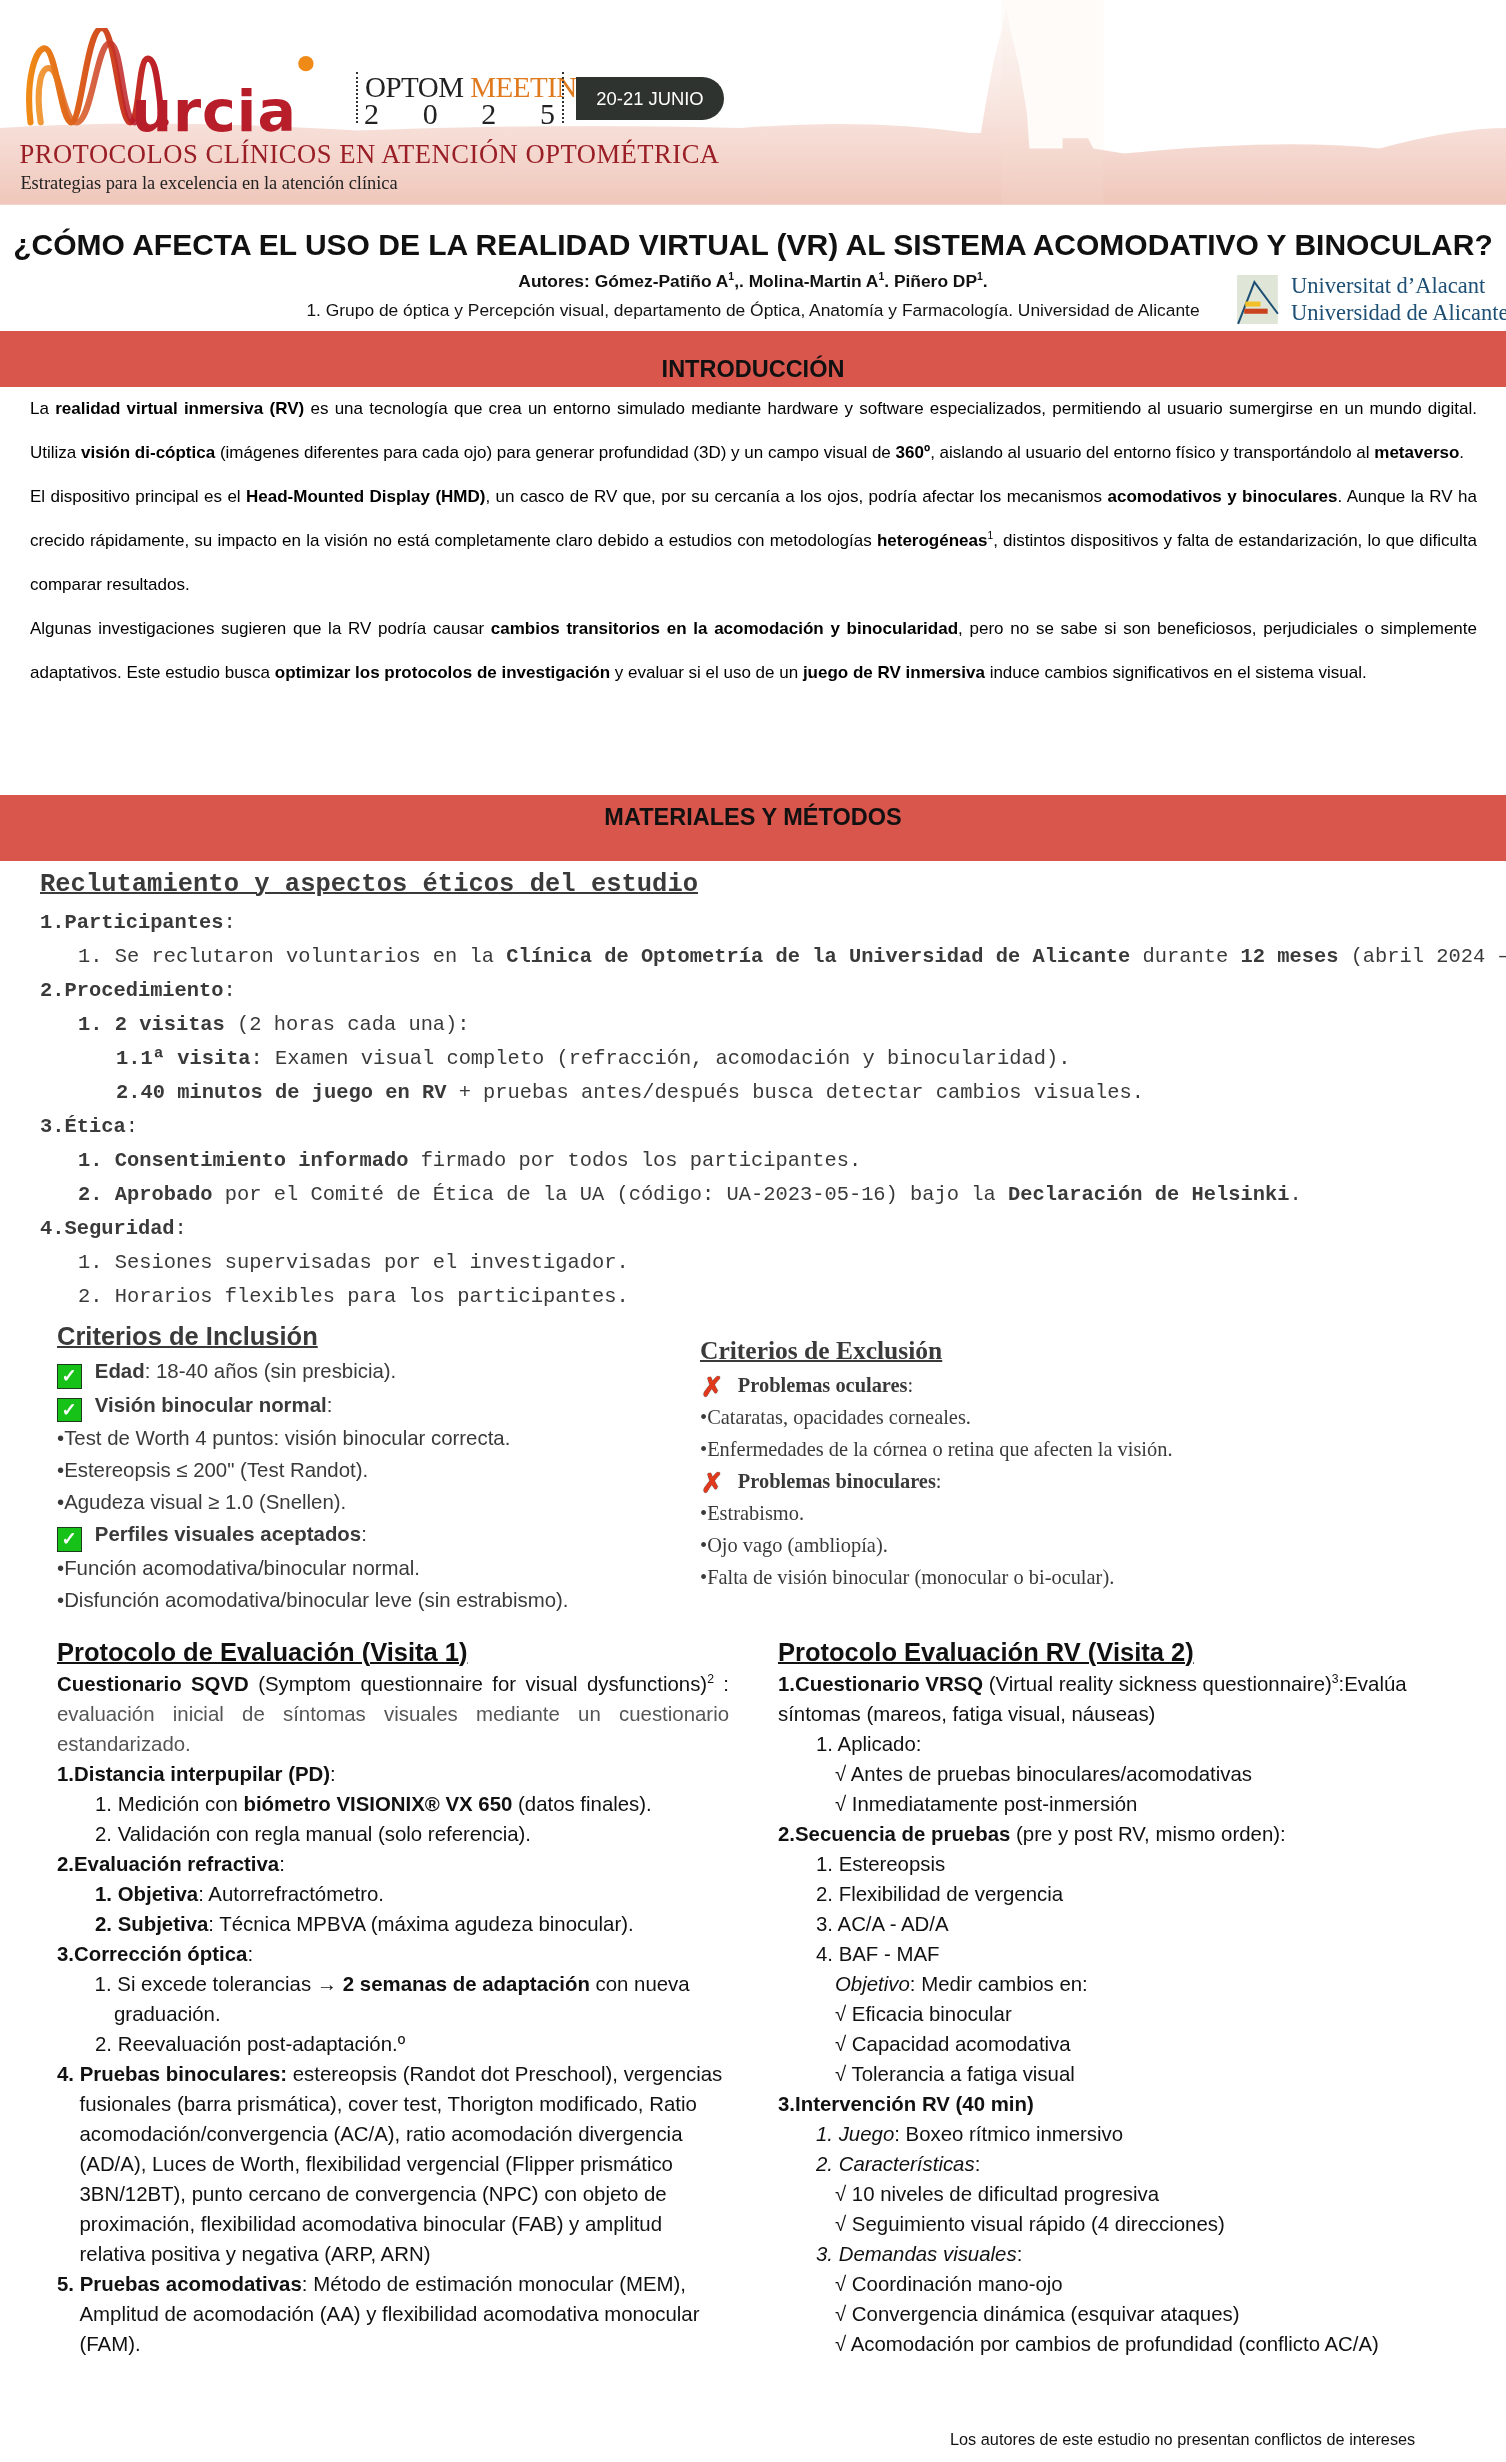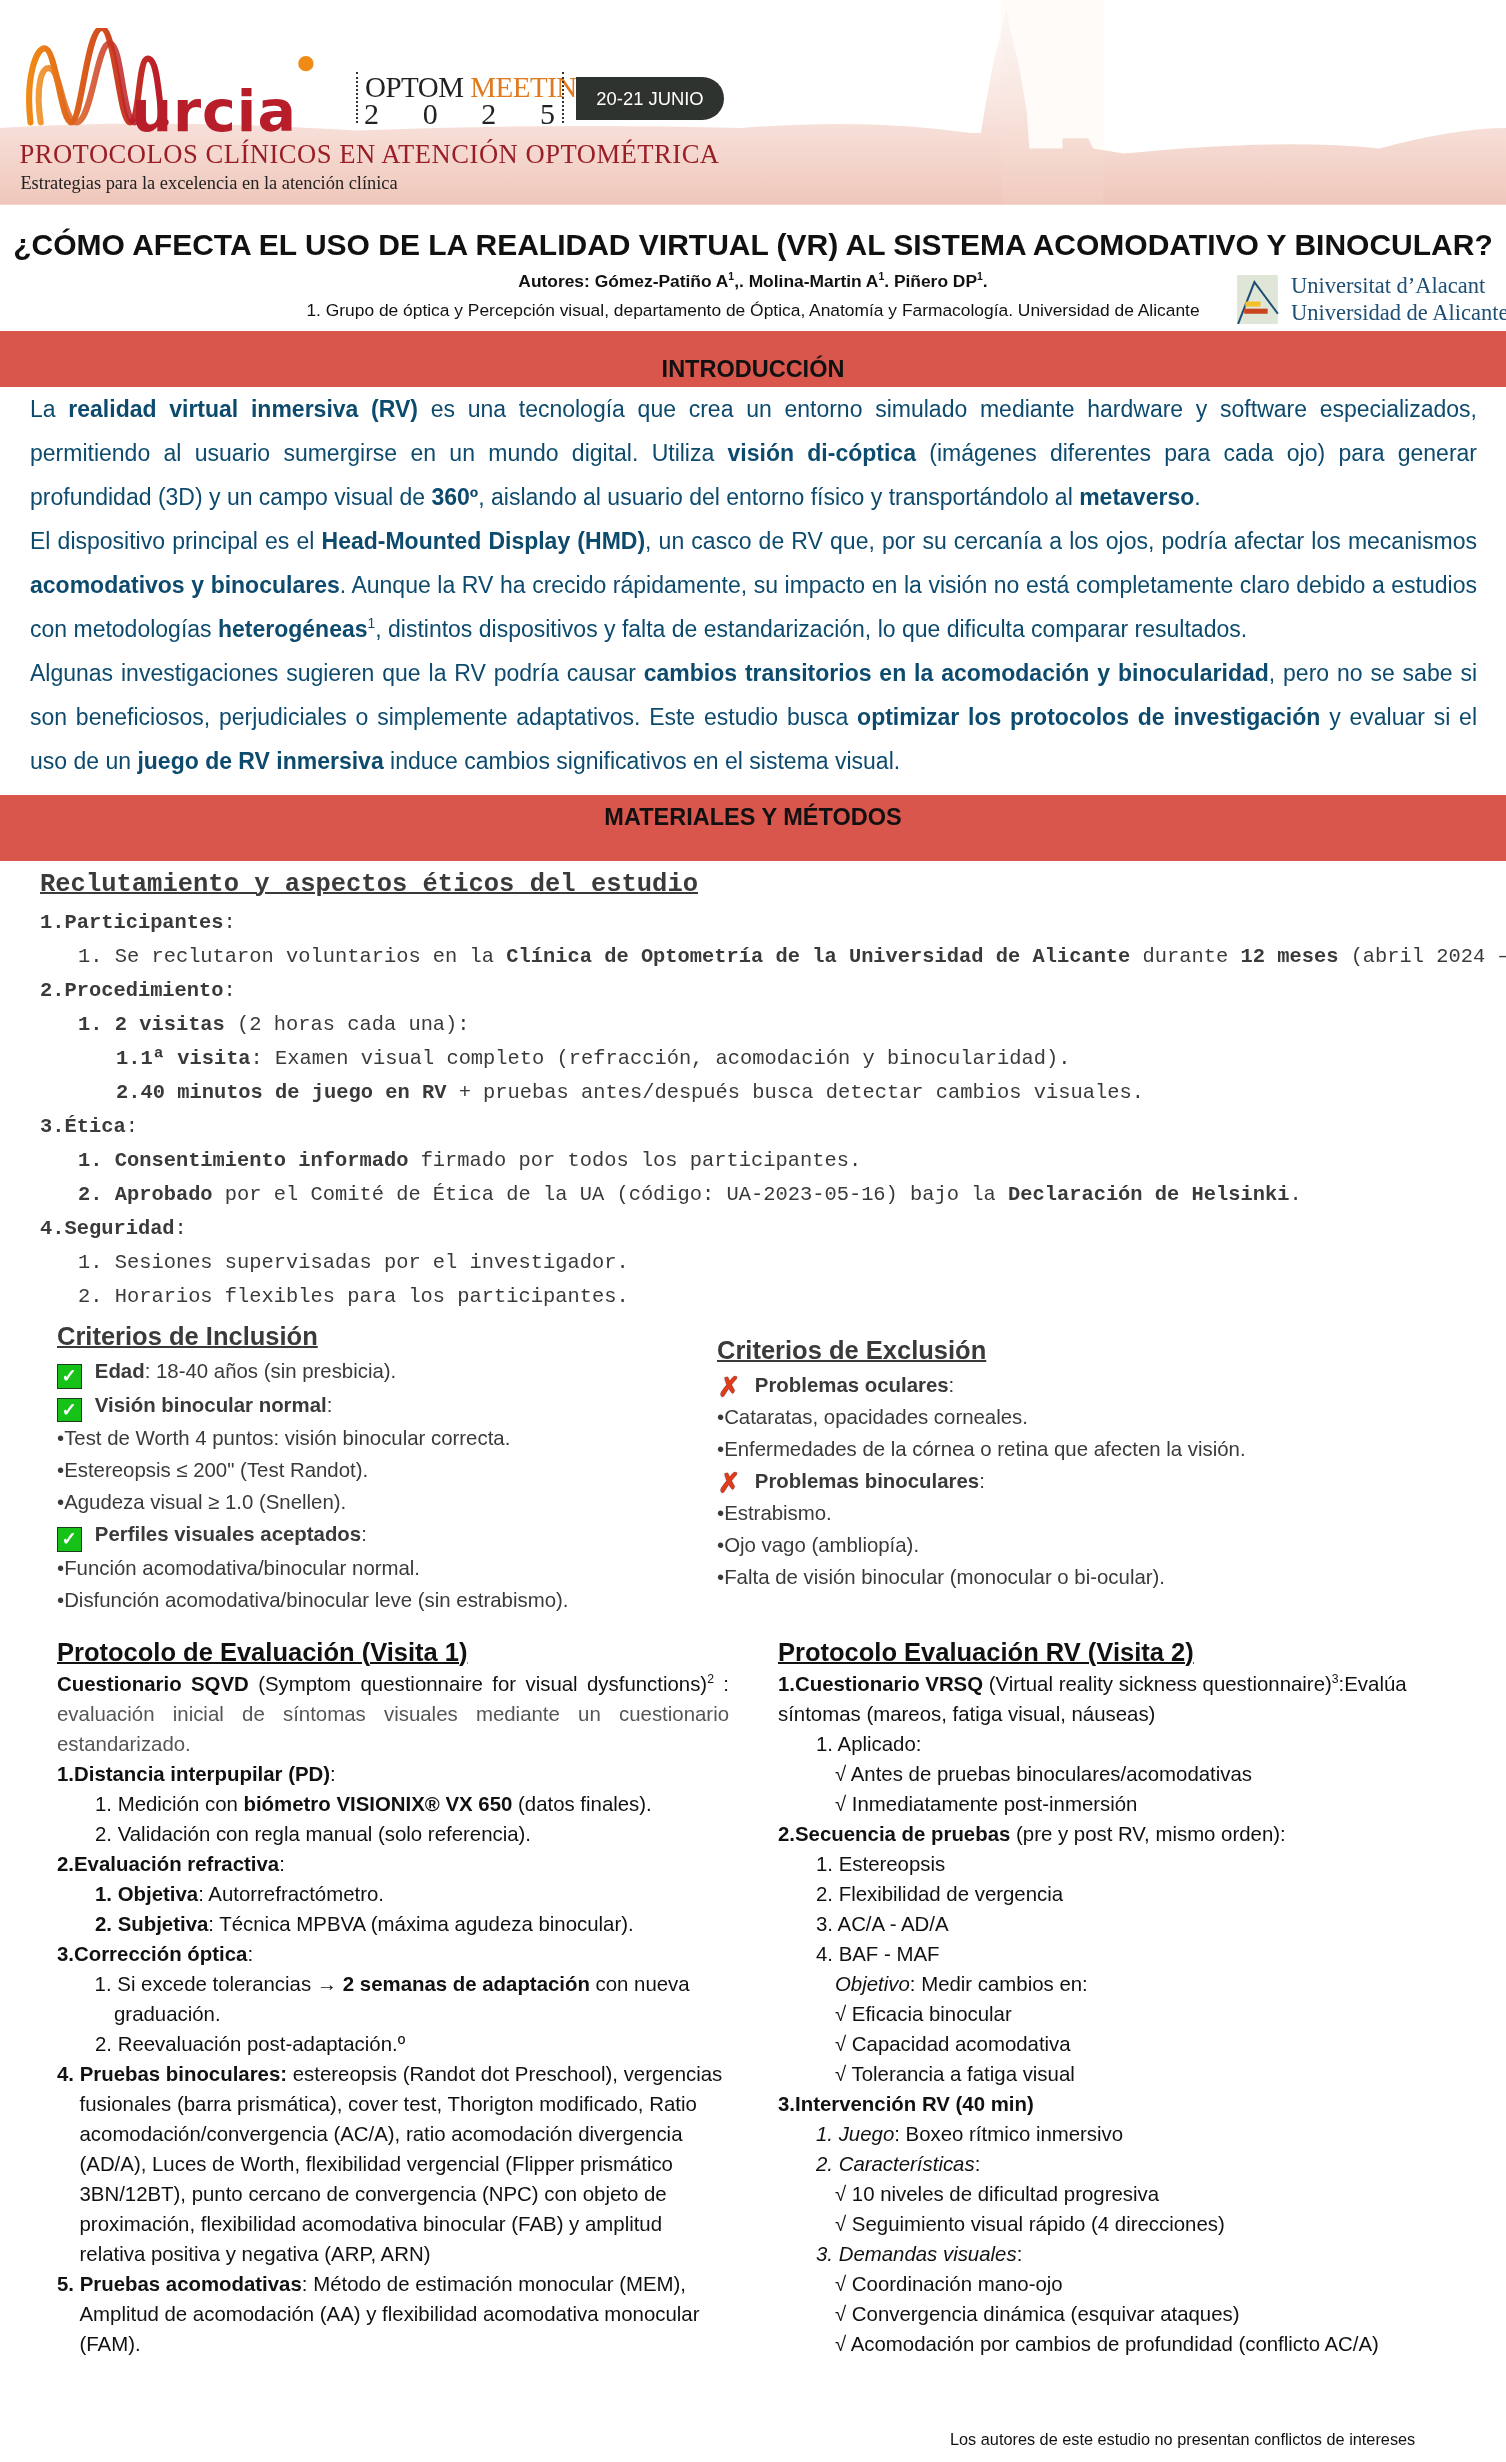--- a/index.html
+++ b/index.html
@@ -30,21 +30,21 @@
   .title { left:0; width:1506px; top:228px; text-align:center; font-size:30px; font-weight:bold; color:#111; }
   .authors { left:0; width:1506px; top:271px; text-align:center; font-size:17.4px; font-weight:bold; color:#111; }
   .affil { left:0; width:1506px; top:300px; text-align:center; font-size:17.4px; color:#111; }
   .ua-logo { left:1236px; top:272px; width:266px; height:56px; }
   .ua-text { position:absolute; left:55px; top:1px; font-family:"Liberation Serif", serif; font-size:22.5px; color:#1d4e74; line-height:26.6px; white-space:nowrap; }
 
   .band { left:0; width:1506px; background:#d9564d; color:#111; font-weight:bold; font-size:23.5px;
           display:flex; align-items:center; justify-content:center; }
 
   
-  .intro { left:30px; width:1447px; top:387px; font-size:23px; line-height:44px; text-align:justify; color:#0c4a6e; }
+  .intro { left:30px; width:1447px; top:387px; font-size:17px; line-height:44px; text-align:justify; color:#000000; }
   .intro p { margin:0; }
 
   
   .mm { left:40px; top:863px; width:1430px; font-size:20.4px; color:#3a3a3a; }
   .h-ul { font-size:25.5px; font-weight:bold; text-decoration:underline; text-decoration-thickness:2px; color:#3a3a3a; }
   .mm .row { line-height:34px; white-space:nowrap; }
   .ind1 { padding-left:38px; }
   .ind2 { padding-left:76px; }
 
   .crit { font-size:20.4px; color:#3a3a3a; }
@@ -168,21 +168,21 @@
   <div class="row"><span class="chk">✓</span><b>Edad</b><span>: 18-40 años (sin presbicia).</span></div>
   <div class="row"><span class="chk">✓</span><b>Visión binocular normal</b><span>:</span></div>
   <div class="row">•Test de Worth 4 puntos: visión binocular correcta.</div>
   <div class="row">•Estereopsis ≤ 200" (Test Randot).</div>
   <div class="row">•Agudeza visual ≥ 1.0 (Snellen).</div>
   <div class="row"><span class="chk">✓</span><b>Perfiles visuales aceptados</b><span>:</span></div>
   <div class="row">•Función acomodativa/binocular normal.</div>
   <div class="row">•Disfunción acomodativa/binocular leve (sin estrabismo).</div>
 </div>
 
-<div class="abs crit" style="left:717px; top:1332px; width:664px;">
+<div class="abs crit" style="left:700px; top:1332px; width:664px;font-family:Liberation Serif, serif;">
   <div class="h-ul" style="line-height:37px;">Criterios de Exclusión</div>
   <div class="row"><span class="xic">✗</span><b>Problemas oculares</b><span>:</span></div>
   <div class="row">•Cataratas, opacidades corneales.</div>
   <div class="row">•Enfermedades de la córnea o retina que afecten la visión.</div>
   <div class="row"><span class="xic">✗</span><b>Problemas binoculares</b><span>:</span></div>
   <div class="row">•Estrabismo.</div>
   <div class="row">•Ojo vago (ambliopía).</div>
   <div class="row">•Falta de visión binocular (monocular o bi-ocular).</div>
 </div>
 

